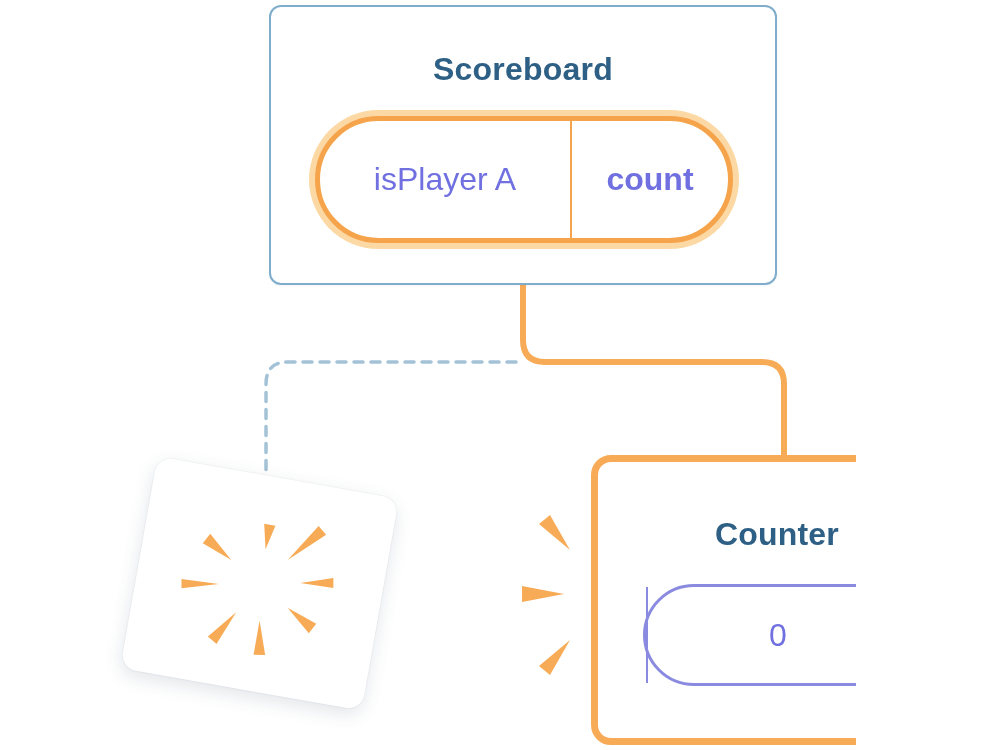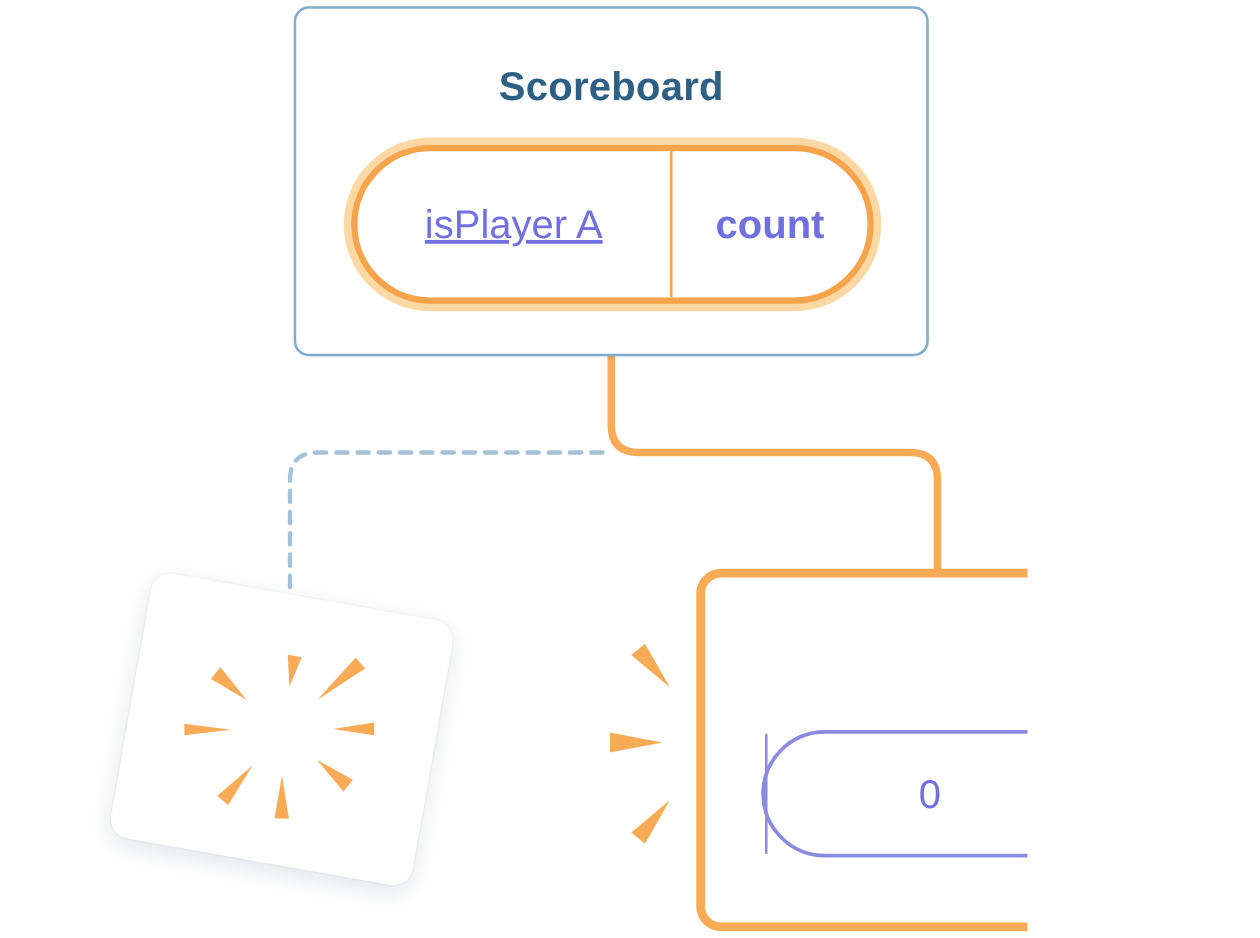--- a/index.html
+++ b/index.html
@@ -1,21 +1,21 @@
 <!DOCTYPE html>
 <html><head>
 <meta charset="utf-8">
 <style>
   * { margin: 0; padding: 0; box-sizing: border-box; }
   body {
     width: 1008px; height: 750px;
     background: #ffffff;
     font-family: "Liberation Sans", sans-serif;
   }
-  .stage { position: relative; width: 822px; height: 750px; overflow: hidden; background: #ffffff; }
+  .stage { position: relative; width: 822px; height: 750px; overflow: hidden; background: #ffffff; margin-left: 34px; }
 
   .overlay { position: absolute; left: 0; top: 0; width: 1008px; height: 750px; z-index: 1; }
 
   .component-card { position: absolute; background: #ffffff; z-index: 2; }
 
   
   .scoreboard-card {
     left: 235px; top: 5px; width: 508px; height: 280px;
     border: 2px solid #7fadcb; border-radius: 12px;
     box-shadow: 0 1px 2px rgba(20,60,90,0.05);
@@ -33,21 +33,21 @@
   }
   .scoreboard-pill {
     left: 44px; top: 109px; width: 418px; height: 127px;
     border: 5px solid #f6a44c;
     box-shadow: 0 0 0 6px #fcd9a4;
   }
   .pill-cell {
     display: flex; align-items: center; justify-content: center;
     font-size: 32px; color: #7070e0;
   }
-  .scoreboard-pill .pill-cell.name { width: 250px; text-decoration: underline; }
+  .scoreboard-pill .pill-cell.name { width: 250px; }
   .scoreboard-pill .pill-cell.value { flex: 1; font-weight: 700; }
   .pill-divider { width: 2px; align-self: stretch; }
   .scoreboard-pill .pill-divider { background: #f6a44c; }
 
   
   .counter-card {
     left: 557px; top: 455px; width: 372px; height: 290px;
     border: 7px solid #f8ab56; border-radius: 20px;
   }
   .counter-card .card-title { margin-top: 54px; }
@@ -111,19 +111,20 @@
         <polygon points="189,153 220,179 227,166"></polygon>
         <polygon points="158,174 158,216 172,214"></polygon>
         <polygon points="128,169 99,204 111,211"></polygon>
         <polygon points="101,139 55,141 57,152"></polygon>
         <polygon points="111,108 80,81 73,94"></polygon>
       </g>
     </svg>
   </div>
 
   <div class="component-card counter-card">
+    <div class="card-title">Counter</div>
     <div class="state-pill counter-pill">
       <div class="pill-divider"></div>
       <div class="pill-cell value">0</div>
     </div>
   </div>
 
 </div>
 
 </body></html>

